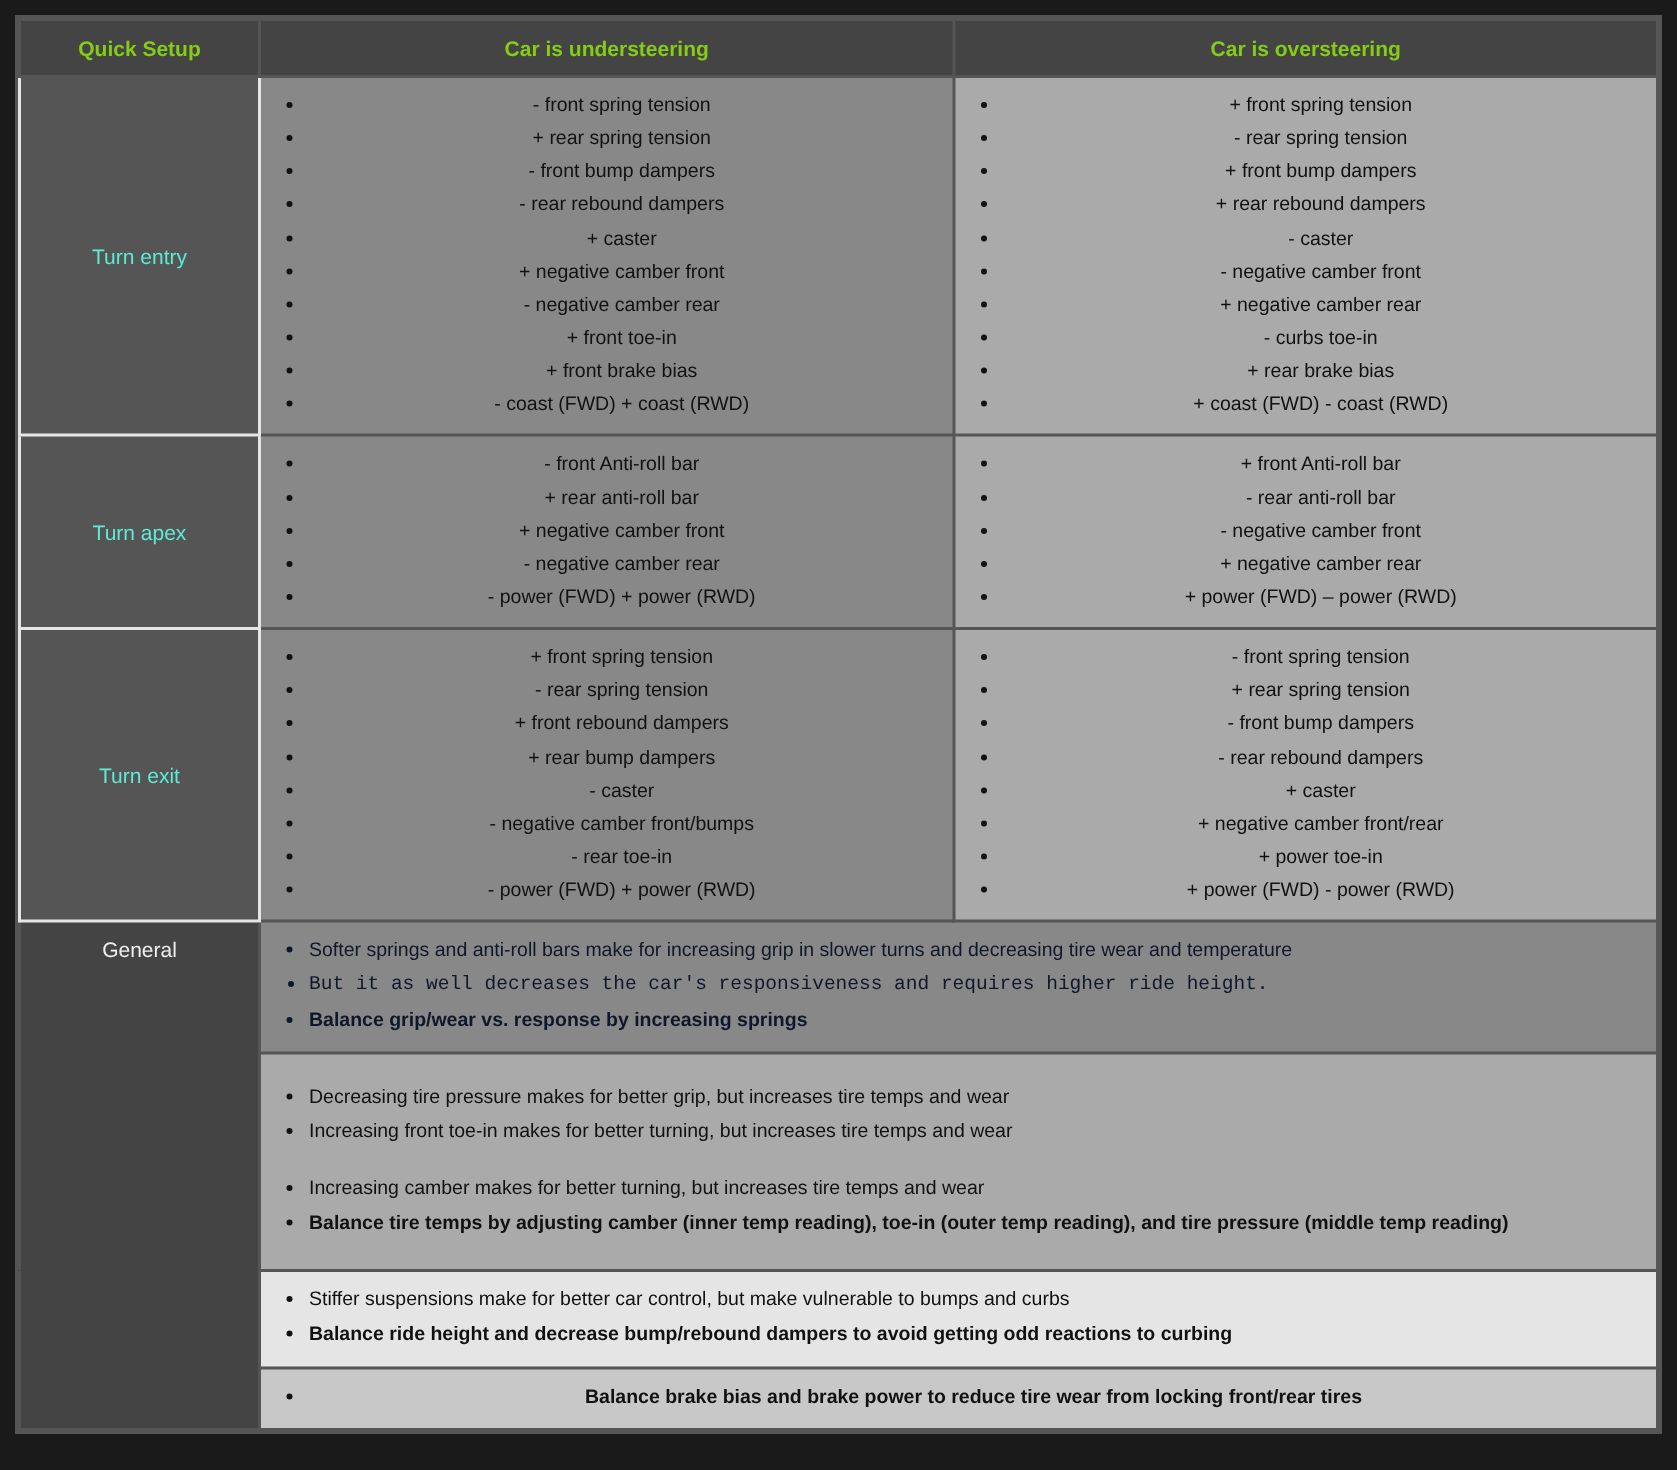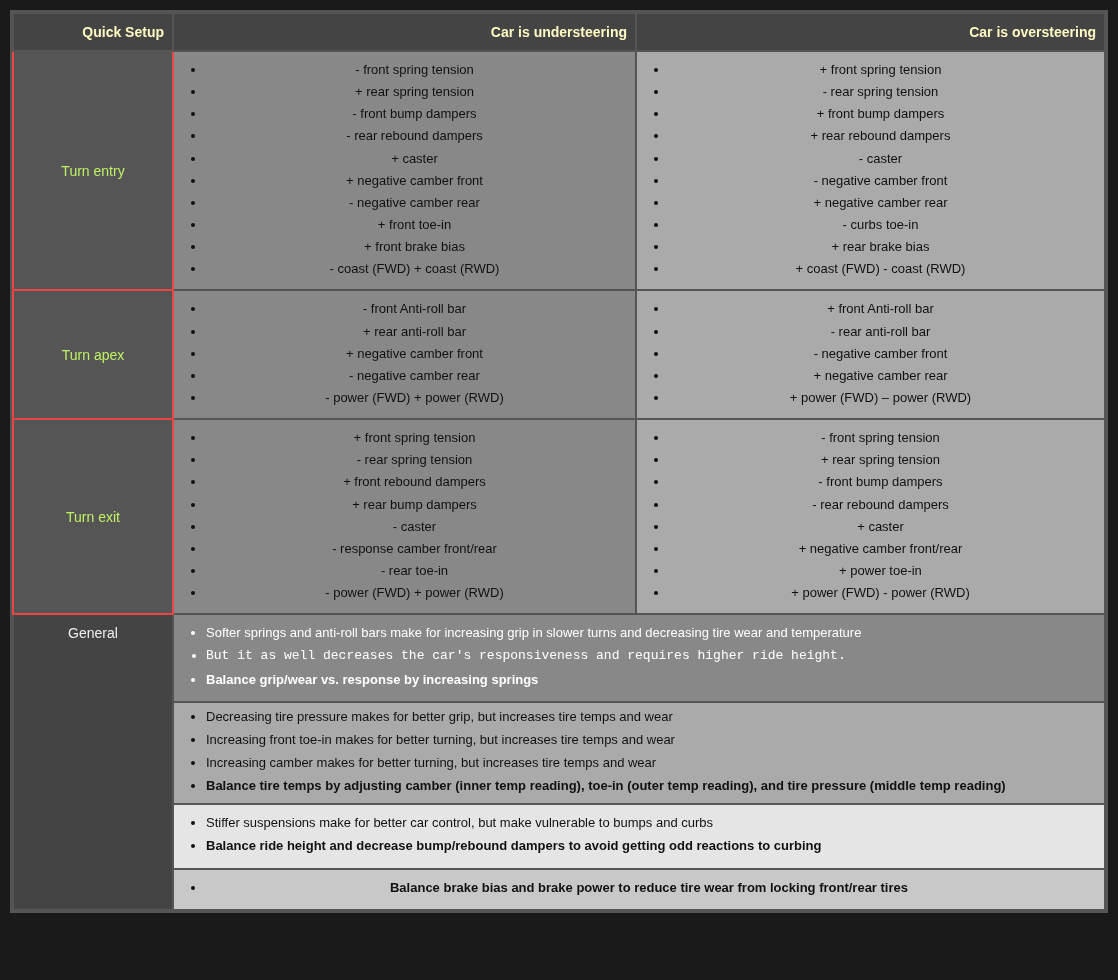--- a/index.html
+++ b/index.html
@@ -16,37 +16,37 @@
     .table-wrapper {
       width: 1098px;
       border: 2px solid #555;
     }
     table {
       width: 100%;
       border-collapse: collapse;
     }
     thead tr th {
       background: #444;
-      color: #fef9c3;
+      color: #84cc16;
       font-weight: bold;
-      text-align: right;
+      text-align: center;
       padding: 10px 8px;
       border: 2px solid #555;
       font-size: 14px;
     }
     thead tr th:first-child {
       width: 160px;
     }
     .row-label-cell {
       background: #555;
-      color: #bef264;
+      color: #5eead4;
       text-align: center;
       font-size: 14px;
       vertical-align: middle;
-      border: 2px solid #ef4444;
+      border: 2px solid #e5e5e5;
       padding: 8px;
       font-weight: normal;
     }
     .data-cell {
       background: #888;
       color: #111;
       vertical-align: top;
       padding: 8px 12px;
       border: 2px solid #555;
       line-height: 1.55;
@@ -138,53 +138,53 @@
         </tr>
         <tr>
           <td class="row-label-cell">Turn exit</td>
           <td class="data-cell">
             <ul>
               <li>+ front spring tension</li>
               <li>- rear spring tension</li>
               <li>+ front rebound dampers</li>
               <li>+ rear bump dampers</li>
               <li>- caster</li>
-              <li>- response camber front/rear</li>
+              <li>- negative camber front/bumps</li>
               <li>- rear toe-in</li>
               <li>- power (FWD) + power (RWD)</li>
             </ul>
           </td>
           <td class="data-cell light">
             <ul>
               <li>- front spring tension</li>
               <li>+ rear spring tension</li>
               <li>- front bump dampers</li>
               <li>- rear rebound dampers</li>
               <li>+ caster</li>
               <li>+ negative camber front/rear</li>
               <li>+ power toe-in</li>
               <li>+ power (FWD) - power (RWD)</li>
             </ul>
           </td>
         </tr>
         <tr class="general-note-row">
           <td class="row-label-cell general-section" rowspan="4" style="background: rgb(68, 68, 68); color: rgb(238, 238, 238);">General</td>
-          <td colspan="2" style="background: rgb(136, 136, 136); color: #ffffff; padding: 8px 12px; border: 2px solid rgb(85, 85, 85); vertical-align: top; line-height: 1.55;">
+          <td colspan="2" style="background: rgb(136, 136, 136); color: #0f172a; padding: 8px 12px; border: 2px solid rgb(85, 85, 85); vertical-align: top; line-height: 1.55;">
             <ul style="list-style: disc; padding-left: 20px;">
               <li style="margin-bottom: 3px;">Softer springs and anti-roll bars make for increasing grip in slower turns and decreasing tire wear and temperature</li>
               <li style="margin-bottom: 3px; font-family: Liberation Mono, monospace;">But it as well decreases the car's responsiveness and requires higher ride height.</li>
               <li style="margin-bottom: 3px;"><b>Balance grip/wear vs. response by increasing springs</b></li>
             </ul>
           </td>
         </tr>
         <tr class="general-note-row">
-          <td colspan="2" style="background: rgb(170, 170, 170); color: rgb(17, 17, 17); padding: 4px 12px; border: 2px solid rgb(85, 85, 85); vertical-align: top; line-height: 1.55;">
+          <td colspan="2" style="background: rgb(170, 170, 170); color: rgb(17, 17, 17); padding: 18px 12px; border: 2px solid rgb(85, 85, 85); vertical-align: top; line-height: 1.55;">
             <ul style="list-style: disc; padding-left: 20px;">
               <li style="margin-bottom: 3px;">Decreasing tire pressure makes for better grip, but increases tire temps and wear</li>
-              <li style="margin-bottom: 3px;">Increasing front toe-in makes for better turning, but increases tire temps and wear</li>
+              <li style="margin-bottom: 18px;">Increasing front toe-in makes for better turning, but increases tire temps and wear</li>
               <li style="margin-bottom: 3px;">Increasing camber makes for better turning, but increases tire temps and wear</li>
               <li style="margin-bottom: 3px;"><b>Balance tire temps by adjusting camber (inner temp reading), toe-in (outer temp reading), and tire pressure (middle temp reading)</b></li>
             </ul>
           </td>
         </tr>
         <tr class="general-note-row">
           <td colspan="2" style="background: #e5e5e5; color: rgb(17, 17, 17); padding: 8px 12px; border: 2px solid rgb(85, 85, 85); vertical-align: top; line-height: 1.55;">
             <ul style="list-style: disc; padding-left: 20px;">
               <li style="margin-bottom: 3px;">Stiffer suspensions make for better car control, but make vulnerable to bumps and curbs</li>
               <li style="margin-bottom: 3px;"><b>Balance ride height and decrease bump/rebound dampers to avoid getting odd reactions to curbing</b></li>

